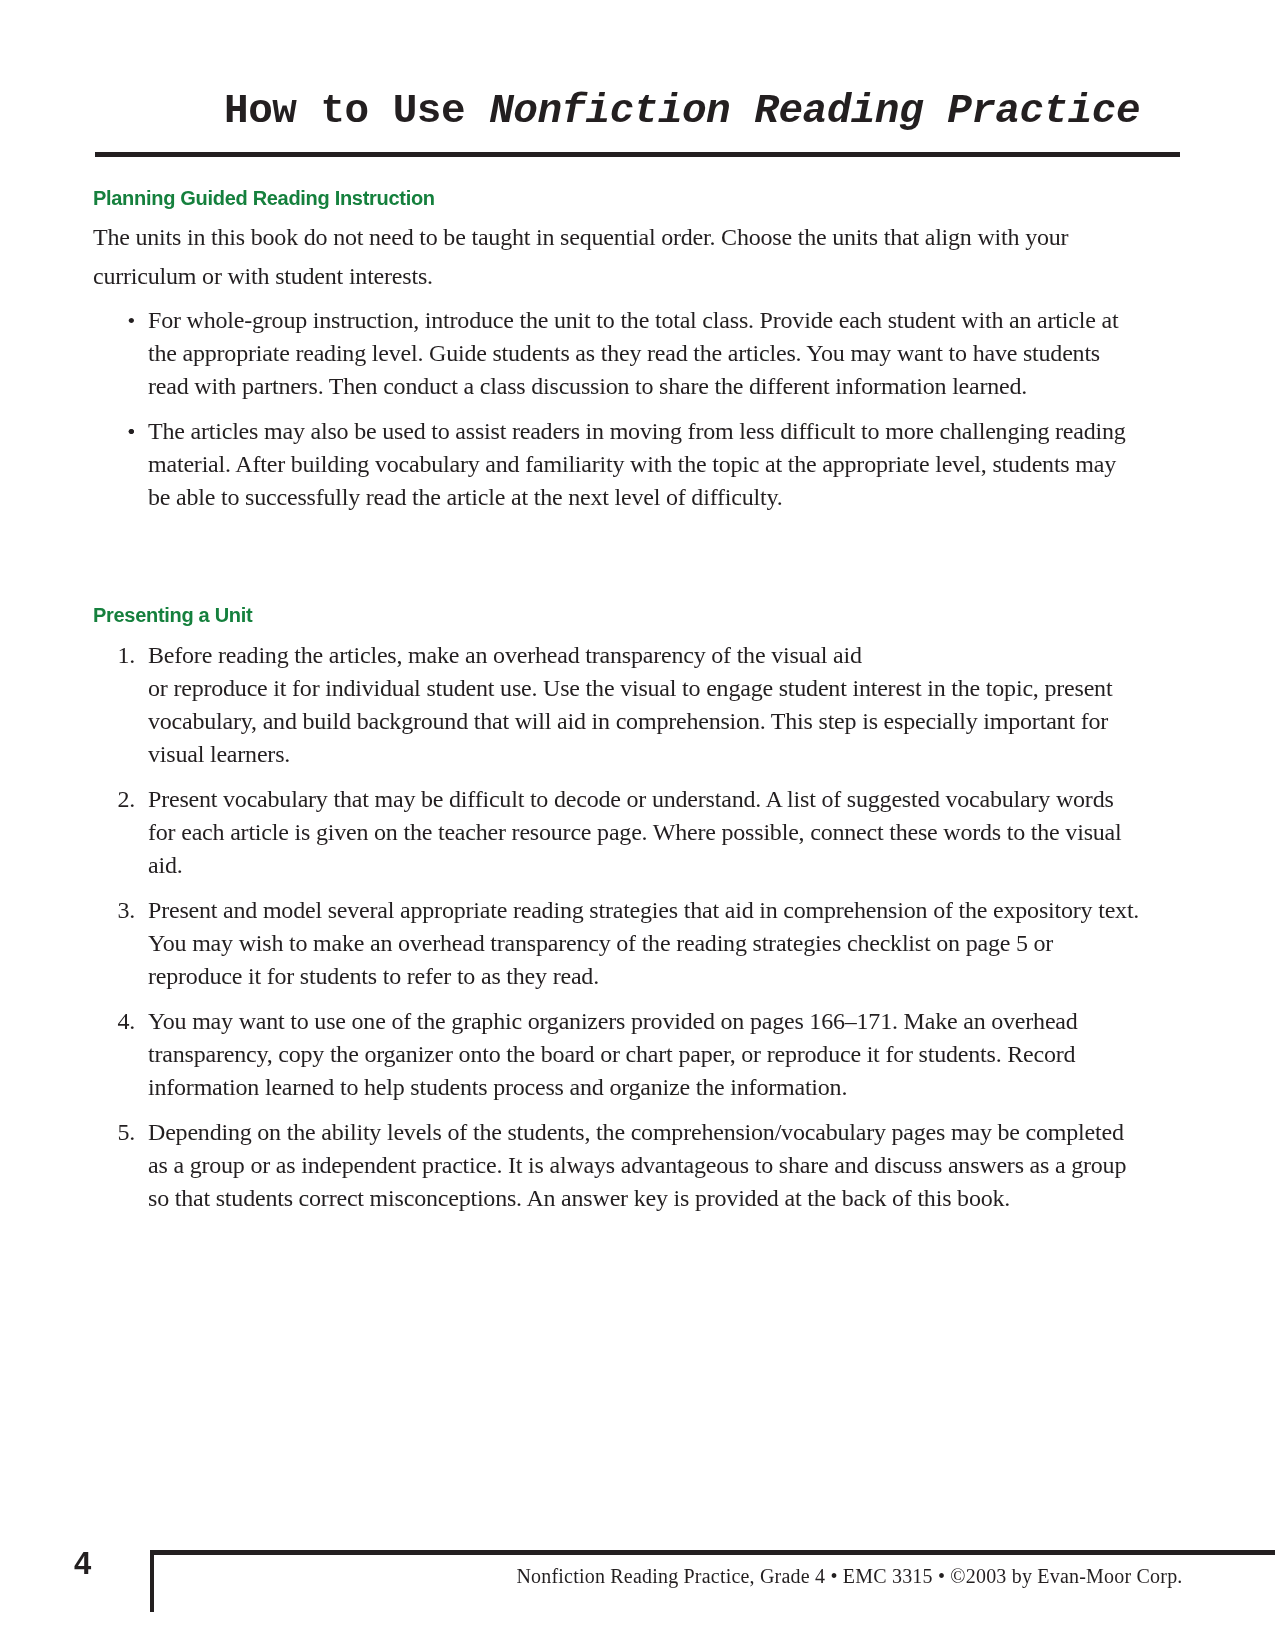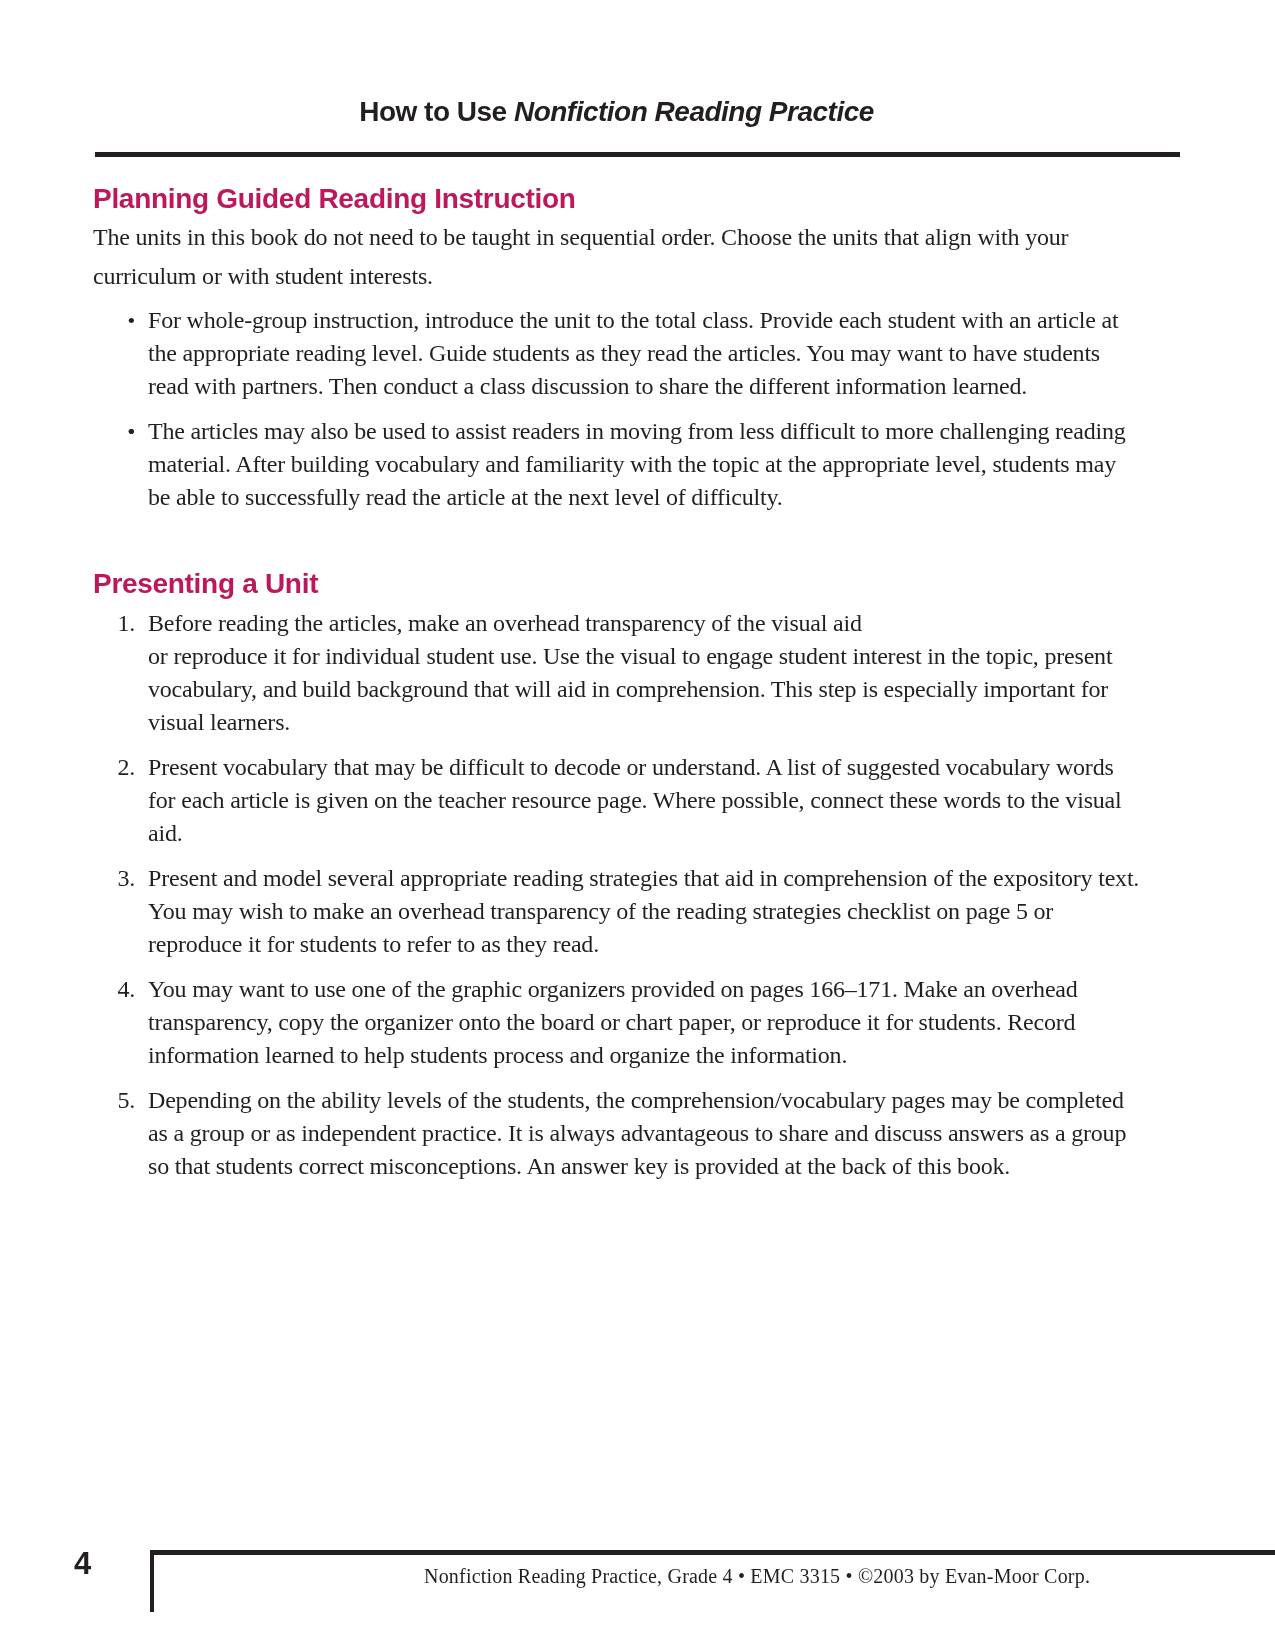--- a/index.html
+++ b/index.html
@@ -8,47 +8,47 @@
     background: #ffffff;
     position: relative;
     font-family: "Liberation Serif", serif;
     color: #231f20;
     overflow: hidden;
   }
   .content { padding: 88px 135px 0 93px; }
 
   h1.title {
     margin: 0;
-    font-family: Liberation Sans, sans-serif;
+    font-family: Liberation Mono, monospace;
     font-weight: bold;
-    font-size: 28px;
+    font-size: 41px;
     line-height: 47px;
     letter-spacing: -0.5px;
-    text-align: center;
+    text-align: right;
     color: #231f20;
   }
   h1.title em { font-style: italic; }
 
   .rule {
     height: 5px;
     background: #231f20;
     width: 1085px;
     margin: 17px 0 0 2px;
   }
 
   h2.section-heading {
     font-family: "Liberation Sans", sans-serif;
     font-weight: bold;
-    font-size: 28px;
+    font-size: 20px;
     line-height: 31px;
     letter-spacing: -0.3px;
     margin: 26px 0 0 0;
-    color: #be185d;
+    color: #15803d;
   }
-  h2.second { margin-top: 54px; }
+  h2.second { margin-top: 86px; }
 
   p.intro {
     margin: 4px 0 0 0;
     font-size: 24px;
     line-height: 39px;
     letter-spacing: -0.2px;
   }
 
   ul.doc-list, ol.doc-list {
     list-style: none;
@@ -81,20 +81,21 @@
     font-size: 31px;
   }
   .footer-box {
     position: absolute;
     left: 150px; right: 0; top: 1550px;
     height: 62px;
     box-sizing: border-box;
     border-top: 5px solid #231f20;
     border-left: 4px solid #231f20;
     padding: 10px 0 0 270px;
+    text-align: center;
   }
   .footer-text {
     font-size: 20px;
     letter-spacing: 0.2px;
   }
 </style>
 </head>
 <body>
 
 <div class="content">

